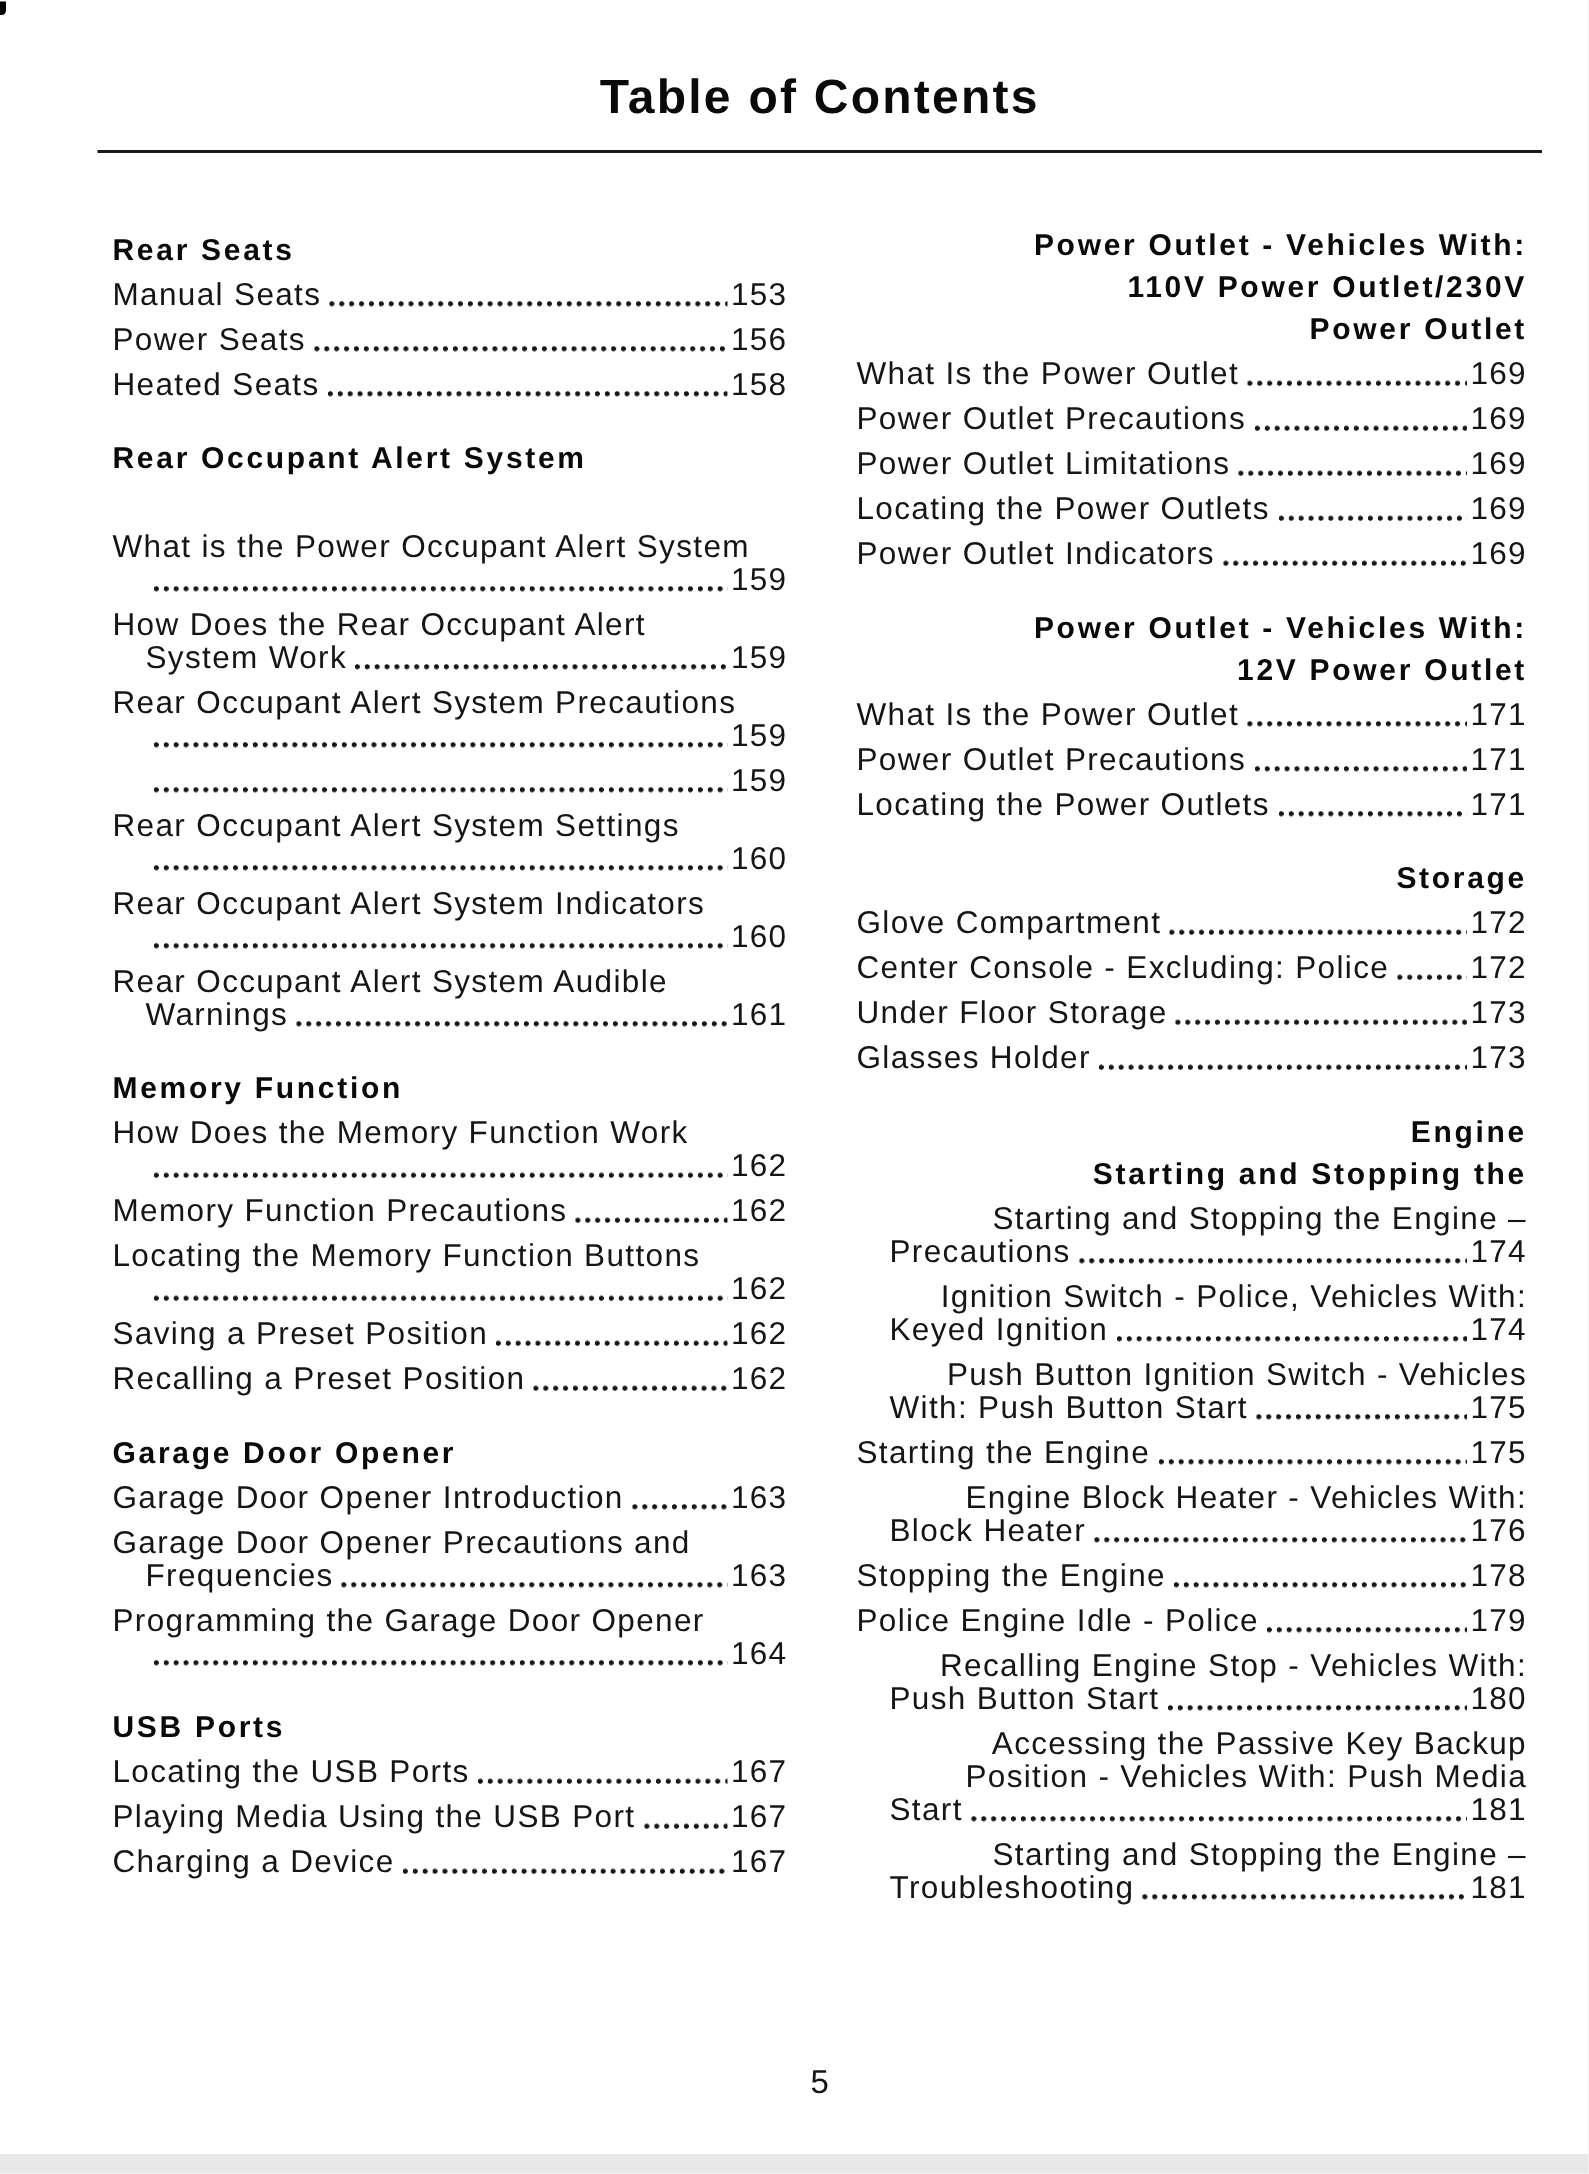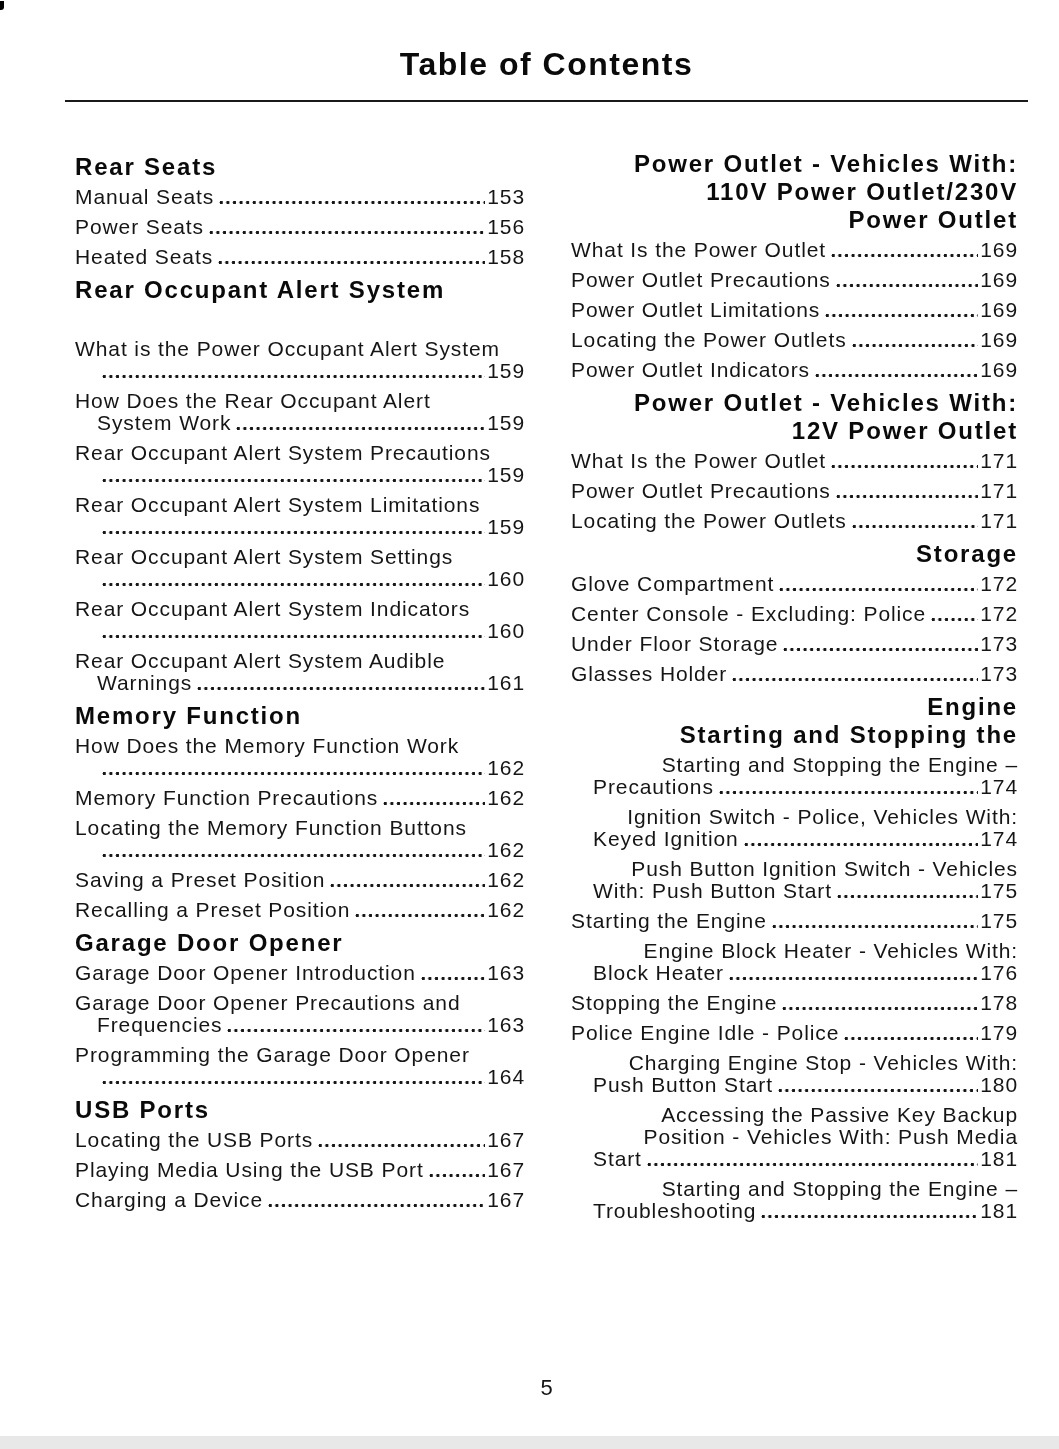--- a/index.html
+++ b/index.html
@@ -37,26 +37,26 @@
   .title-rule {
     position: absolute;
     left: 65px; top: 100px;
     width: 963px; height: 2px;
     background: #1a1a1a;
   }
   .col { position: absolute; }
   .col-left  { left: 75px;  top: 153px; width: 450px; }
   .col-right { left: 571px; top: 150px; width: 447px; text-align: right; }
 
-  .toc-section + .toc-section { margin-top: 8px; }
+  .toc-section + .toc-section { margin-top: 24px; }
 
   .heading { margin-bottom: 5px; color: #0a0a0a; }
   .heading.gap { margin-bottom: 34px; }
   .hline {
-    font-size: 24px;
+    font-size: 20px;
     line-height: 28px;
     font-weight: bold;
     letter-spacing: 1.8px;
     white-space: nowrap;
   }
   .hline.hcont { padding-left: 27px; }
 
   .toc-entry { margin-bottom: 8px; }
   .tline {
     font-size: 21px;
@@ -151,21 +151,20 @@
           </div>
           <div class="toc-entry">
             <div class="tline first">Rear Occupant Alert System Precautions</div>
             <div class="tline lastline cont">
               <span class="txt"></span>
               <span class="dots"></span>
               <span class="pg">159</span>
             </div>
           </div>
           <div class="toc-entry">
-            <div class="tline first">Rear Occupant Alert System Limitations</div>
             <div class="tline lastline cont">
               <span class="txt"></span>
               <span class="dots"></span>
               <span class="pg">159</span>
             </div>
           </div>
           <div class="toc-entry">
             <div class="tline first">Rear Occupant Alert System Settings</div>
             <div class="tline lastline cont">
               <span class="txt"></span>
@@ -442,21 +441,21 @@
             </div>
           </div>
           <div class="toc-entry">
             <div class="tline lastline first">
               <span class="txt">Police Engine Idle - Police</span>
               <span class="dots"></span>
               <span class="pg">179</span>
             </div>
           </div>
           <div class="toc-entry">
-            <div class="tline first">Charging Engine Stop - Vehicles With:</div>
+            <div class="tline first">Recalling Engine Stop - Vehicles With:</div>
             <div class="tline lastline cont">
               <span class="txt">Push Button Start</span>
               <span class="dots"></span>
               <span class="pg">180</span>
             </div>
           </div>
           <div class="toc-entry">
             <div class="tline first">Accessing the Passive Key Backup</div>
             <div class="tline cont">Position - Vehicles With: Push Media</div>
             <div class="tline lastline cont">

